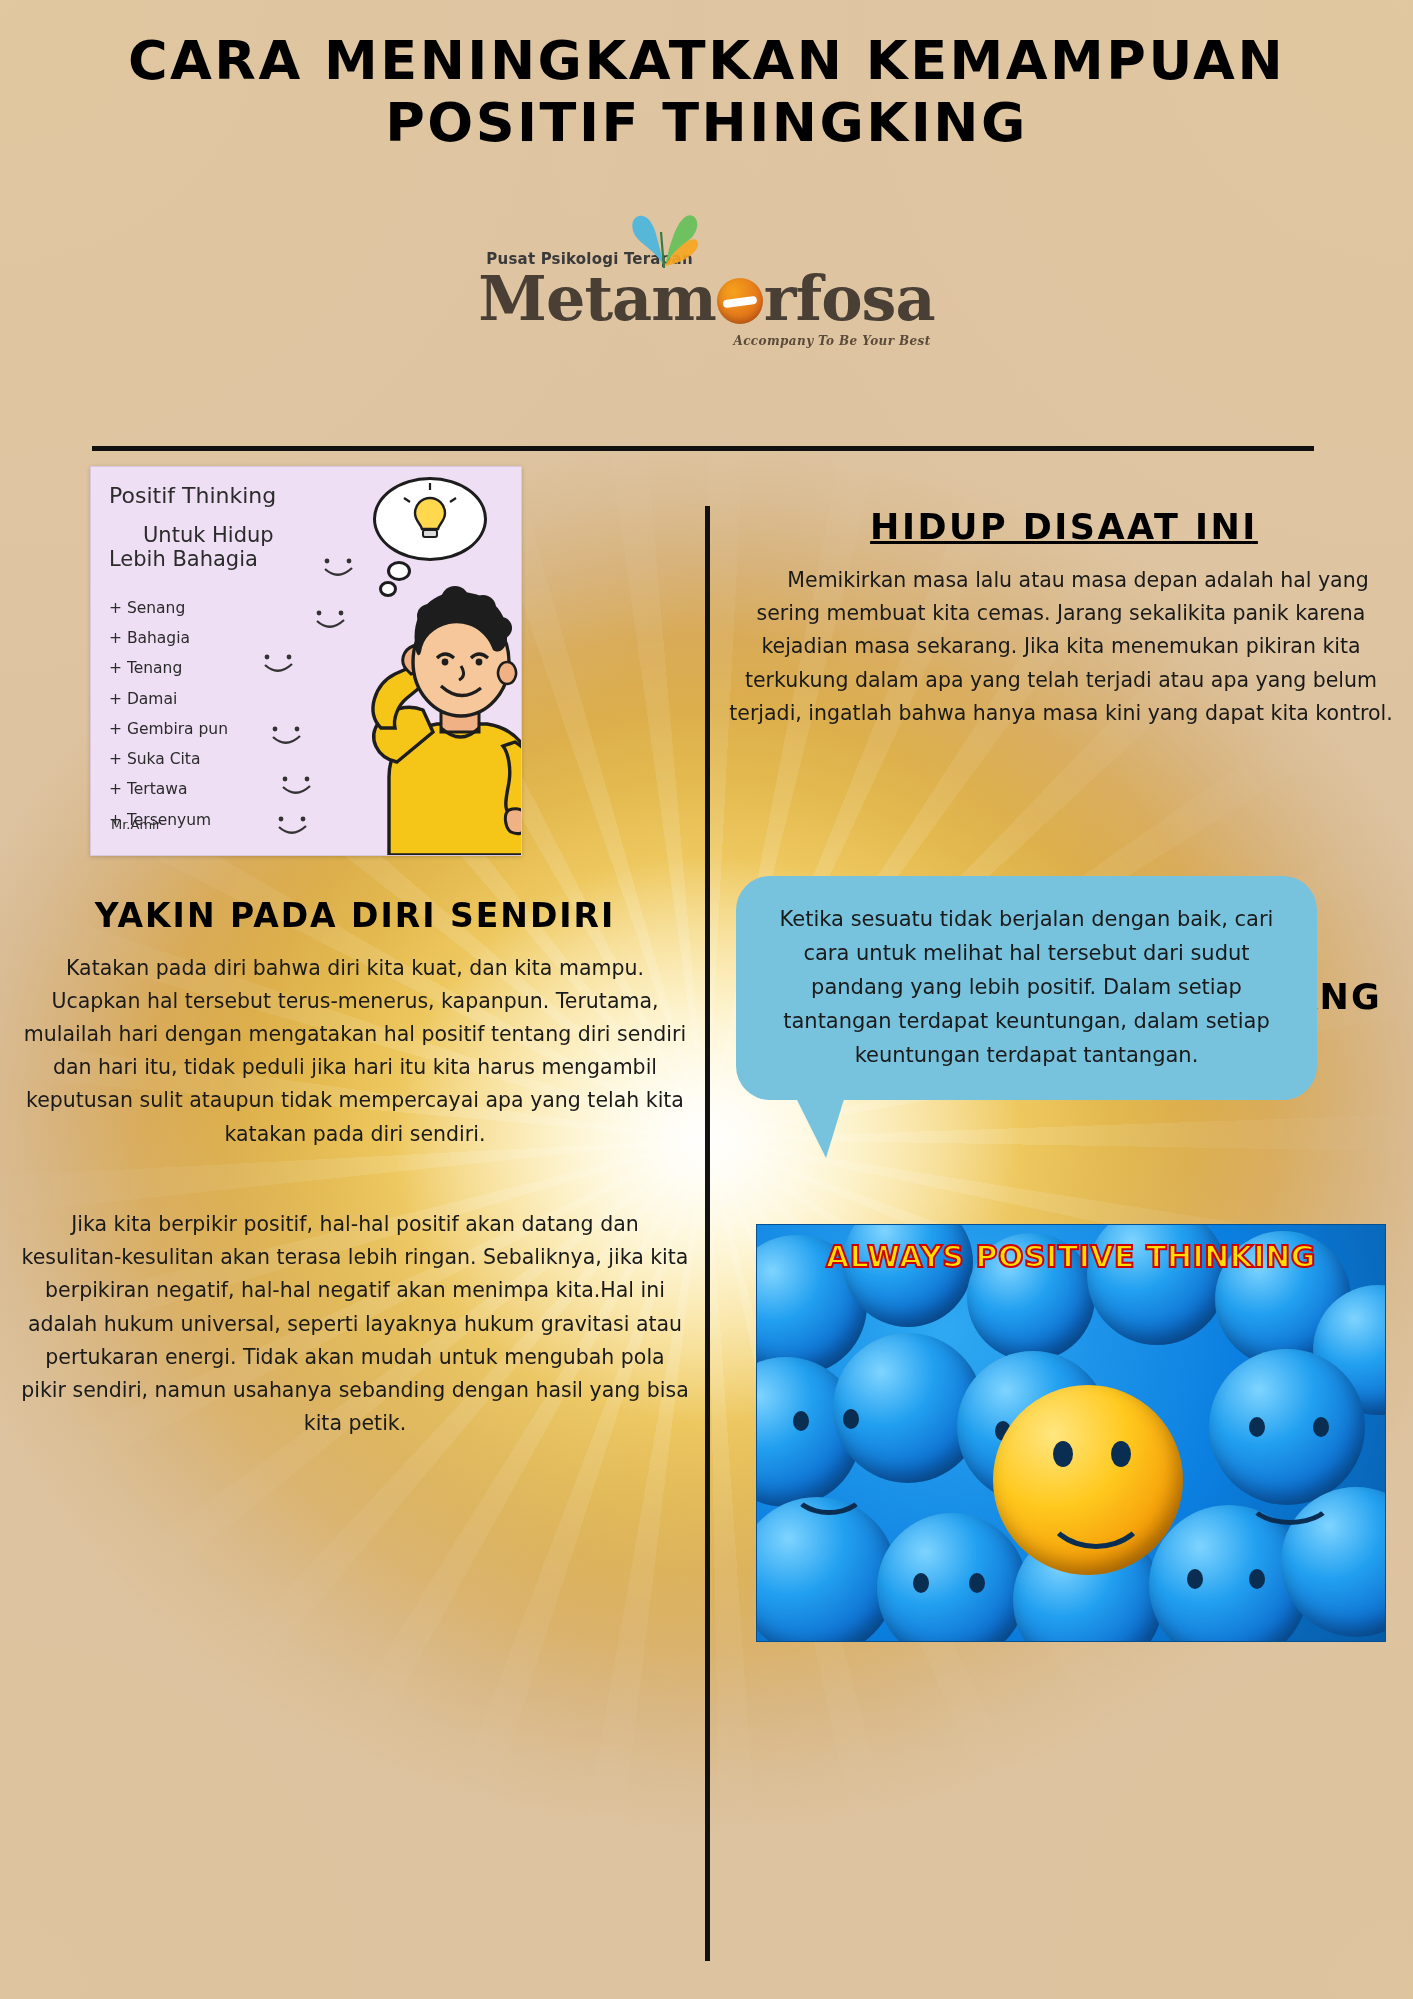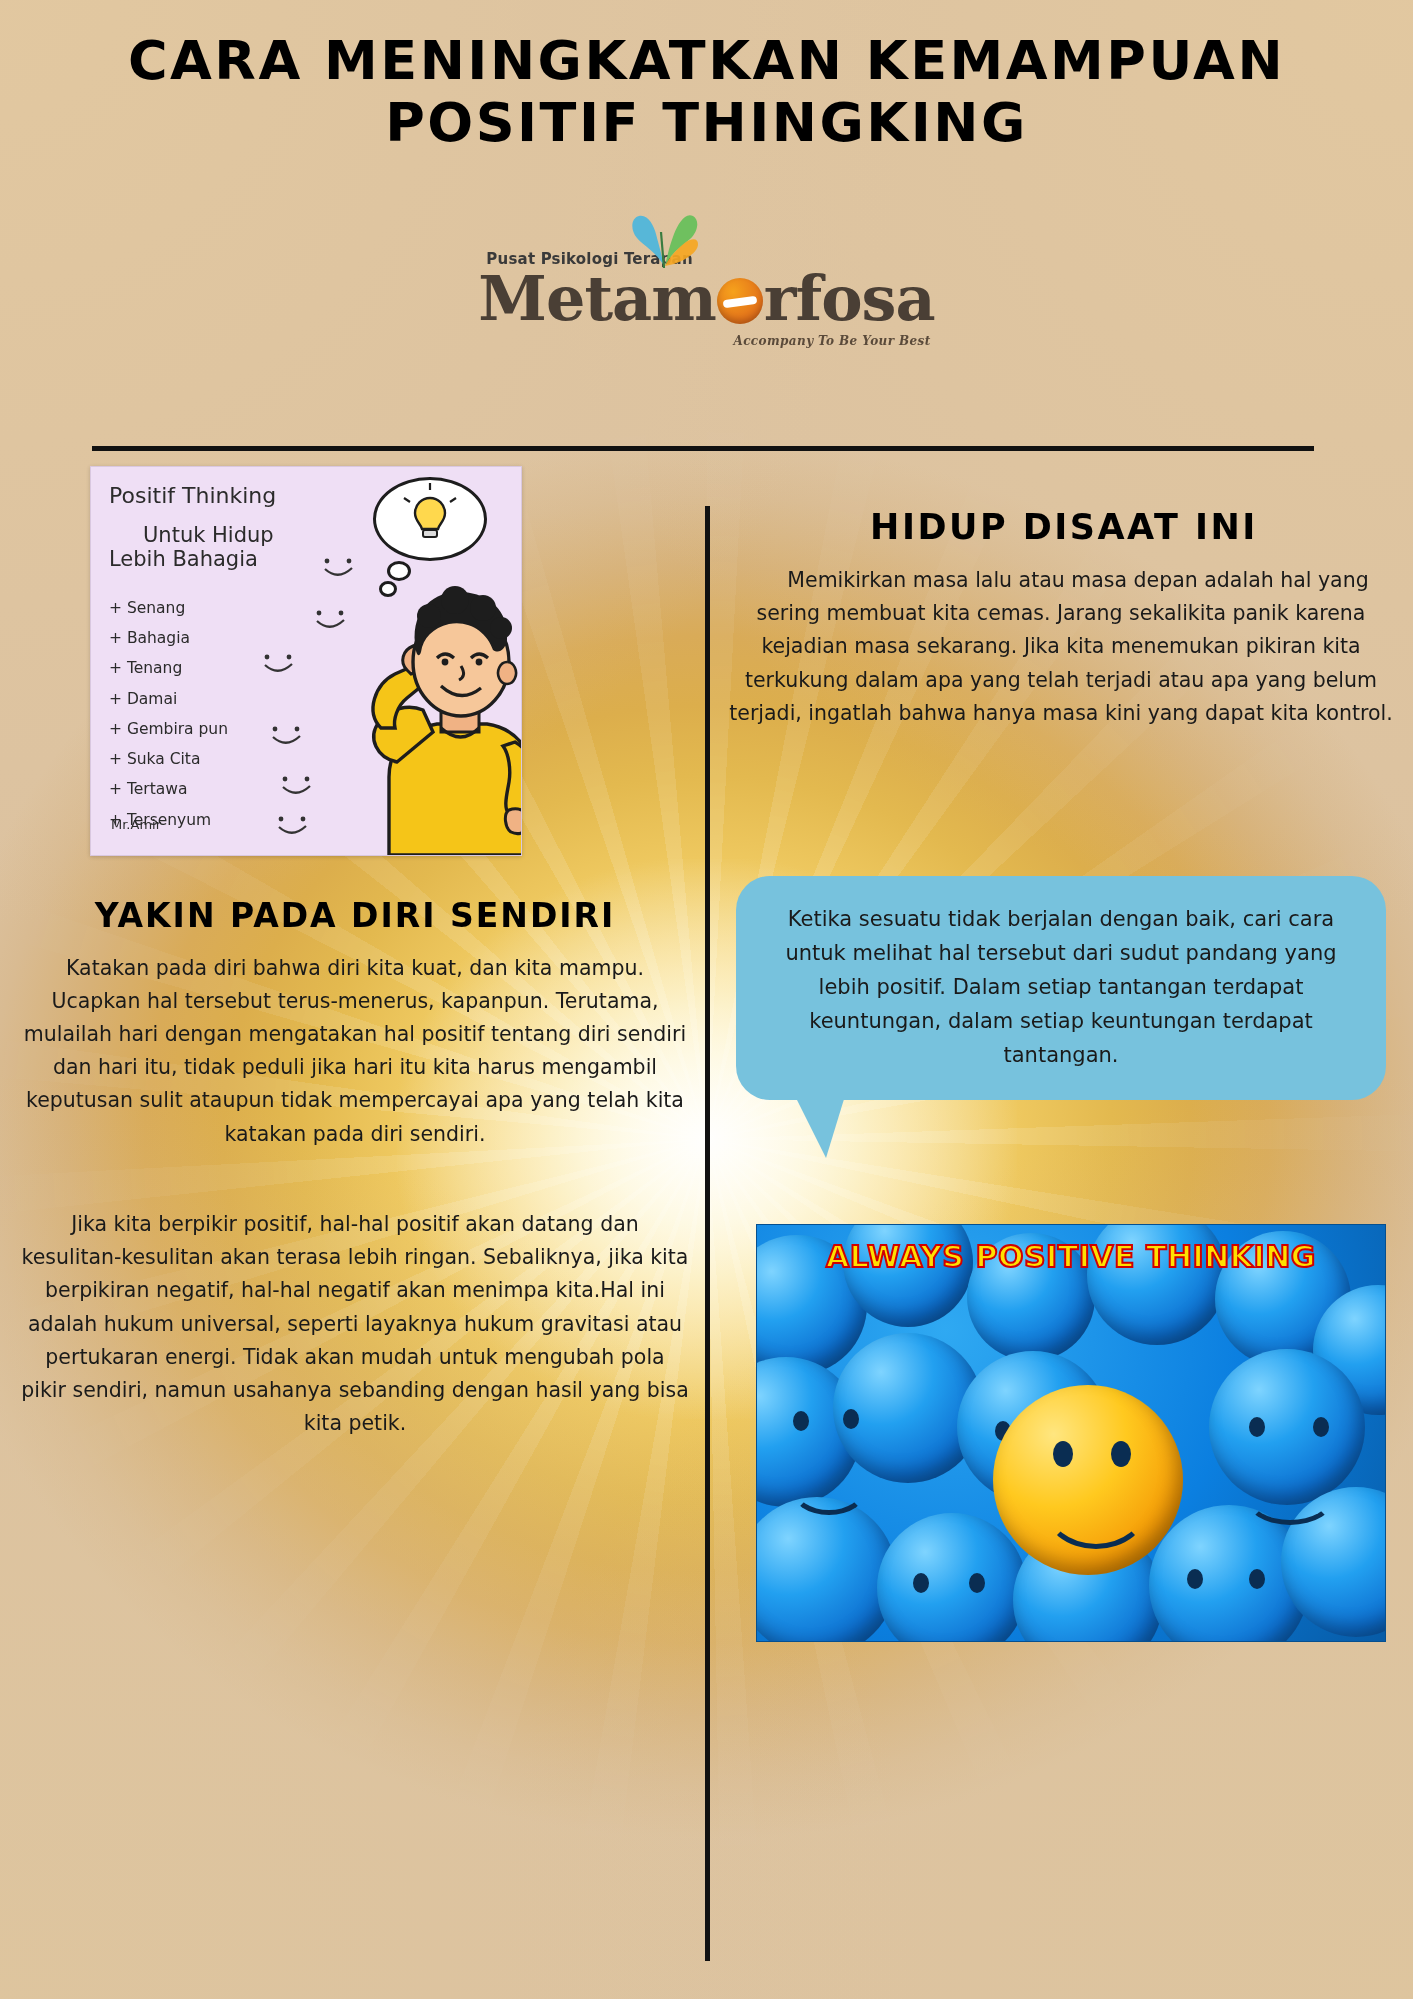--- a/index.html
+++ b/index.html
@@ -199,20 +199,21 @@
     line-height: 1.2;
     letter-spacing: 2px;
     color: #000;
     text-align: center;
     margin: 0 0 16px 0;
     text-transform: uppercase;
   }
   h2.heading-left {
     text-align: left;
     margin-left: 6px;
+    text-decoration: underline;
   }
   p.body {
     font-family: "DejaVu Sans", sans-serif;
     font-size: 20.5px;
     line-height: 1.62;
     color: #1a1a1a;
     text-align: center;
     margin: 0;
   }
   p.body-indent { text-indent: 34px; }
@@ -267,21 +268,21 @@
     top: 95px;
     width: 230px;
     height: 293px;
   }
 
   
   .speech {
     position: absolute;
     left: 736px;
     top: 876px;
-    width: 650px;
+    width: 581px;
     min-height: 210px;
     background: #77c2dd;
     border-radius: 34px;
     padding: 26px 30px 28px 30px;
     box-sizing: border-box;
   }
   .speech p {
     font-family: "DejaVu Sans", sans-serif;
     font-size: 21px;
     line-height: 1.62;

